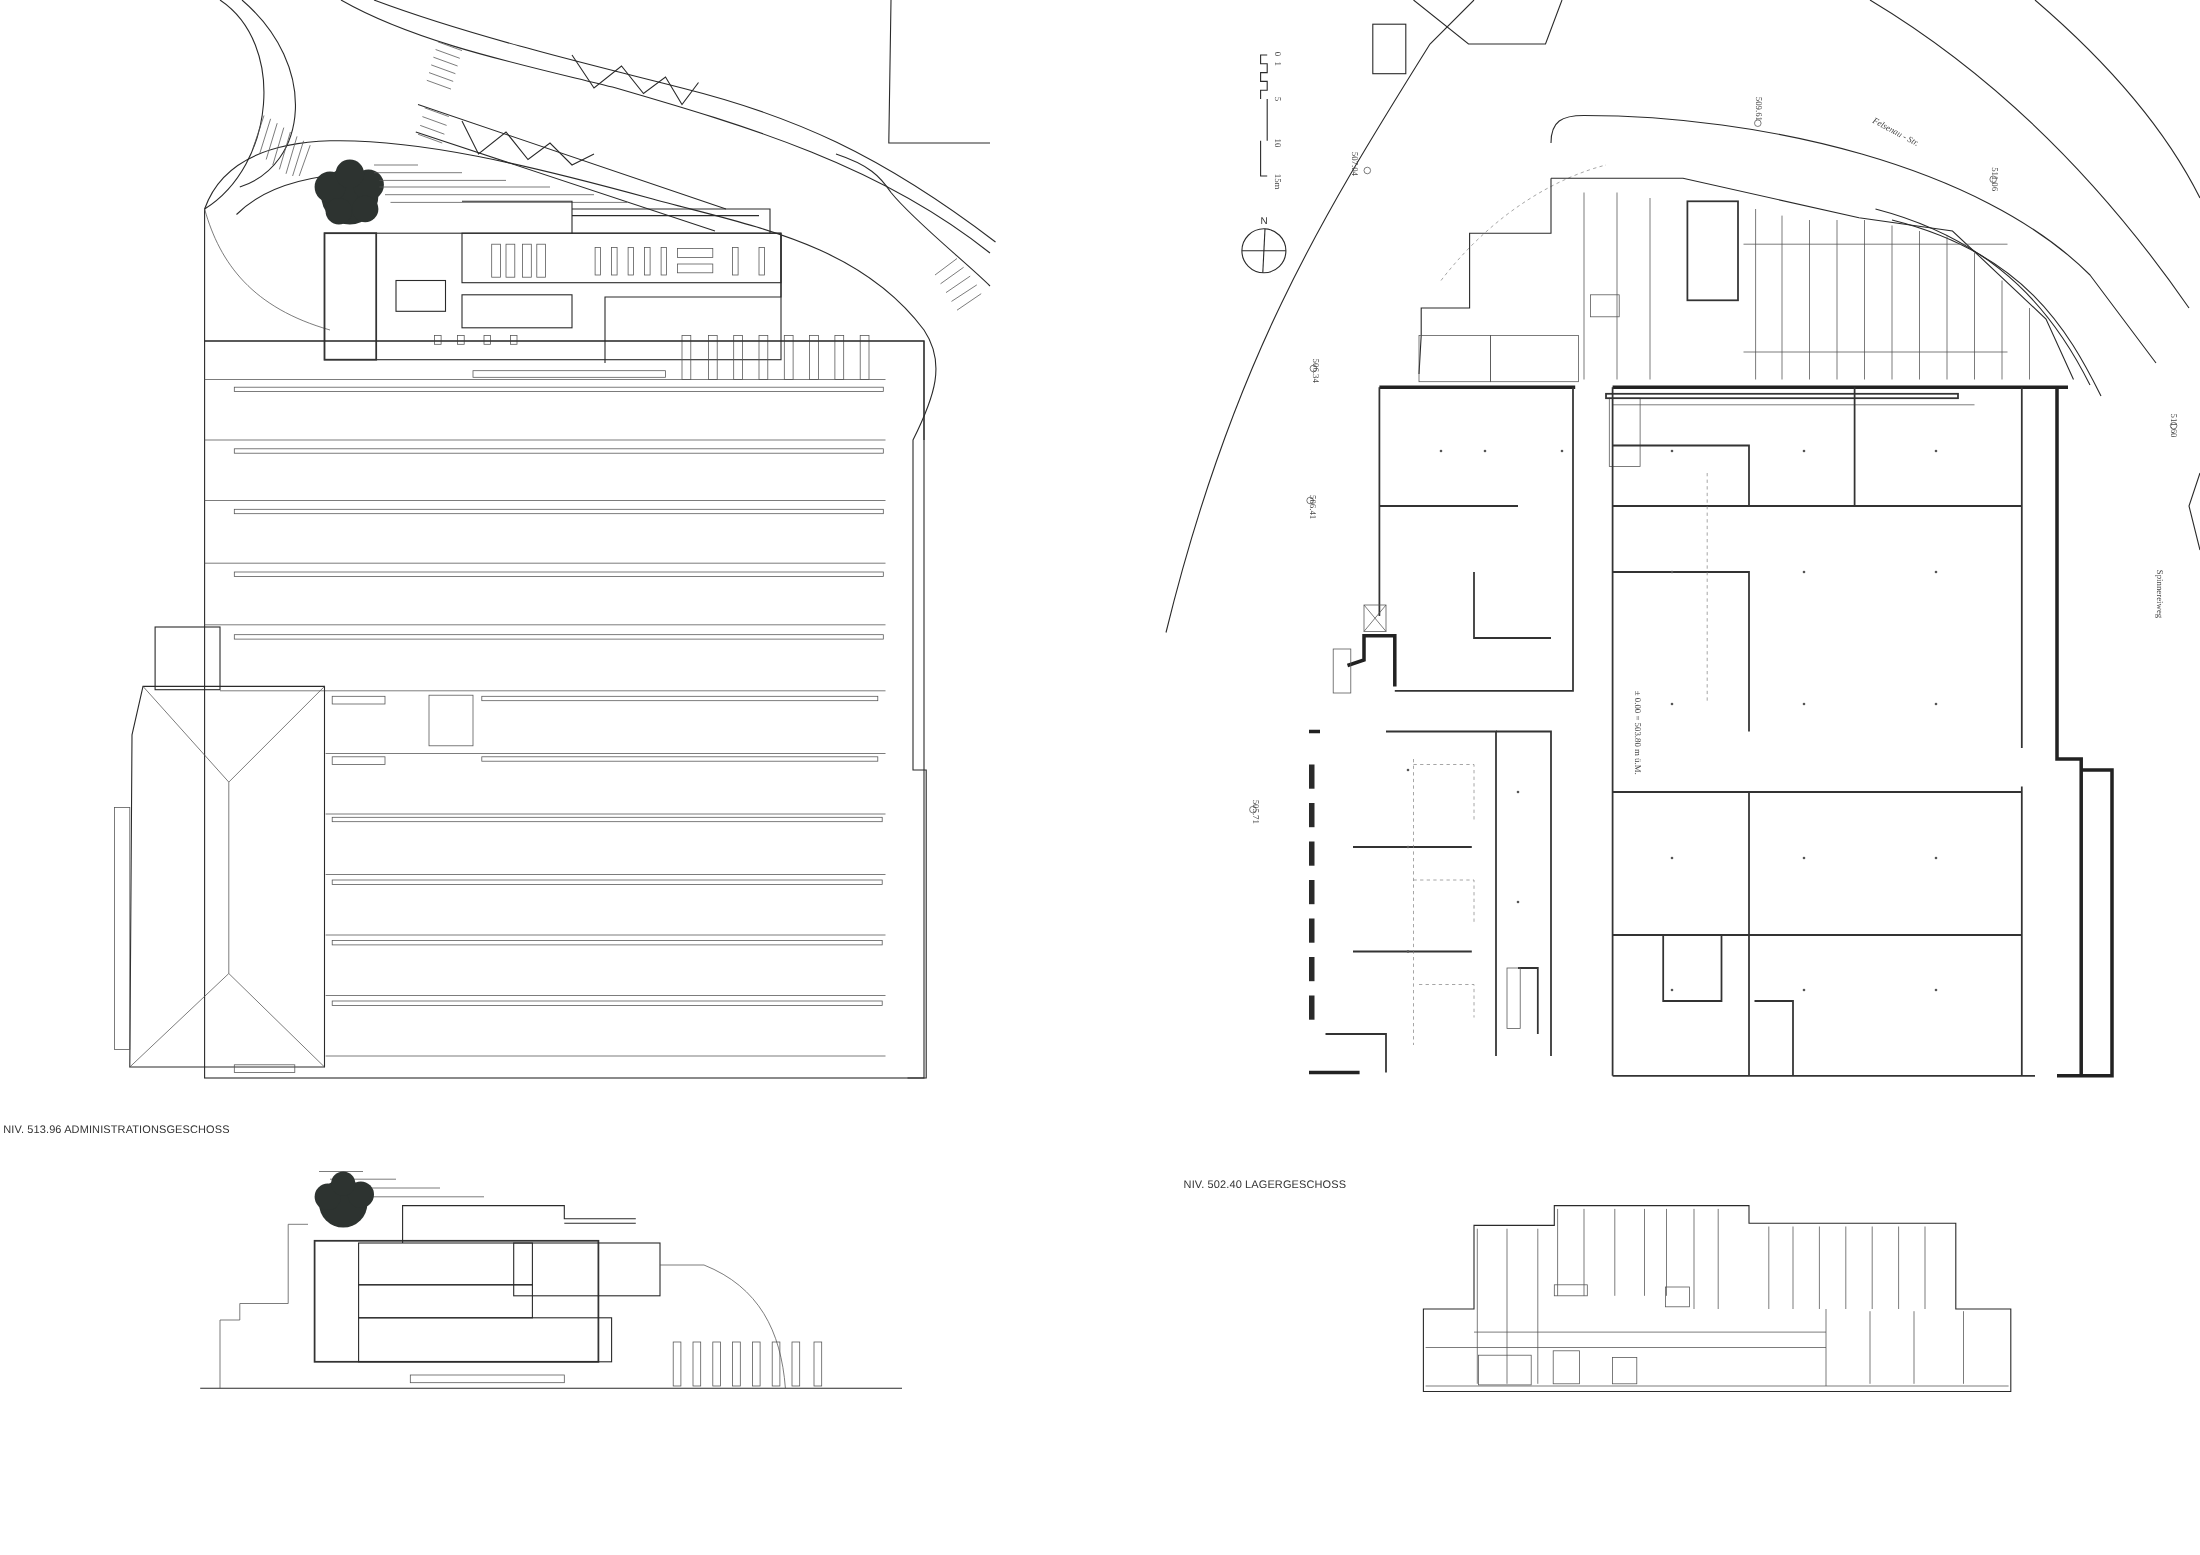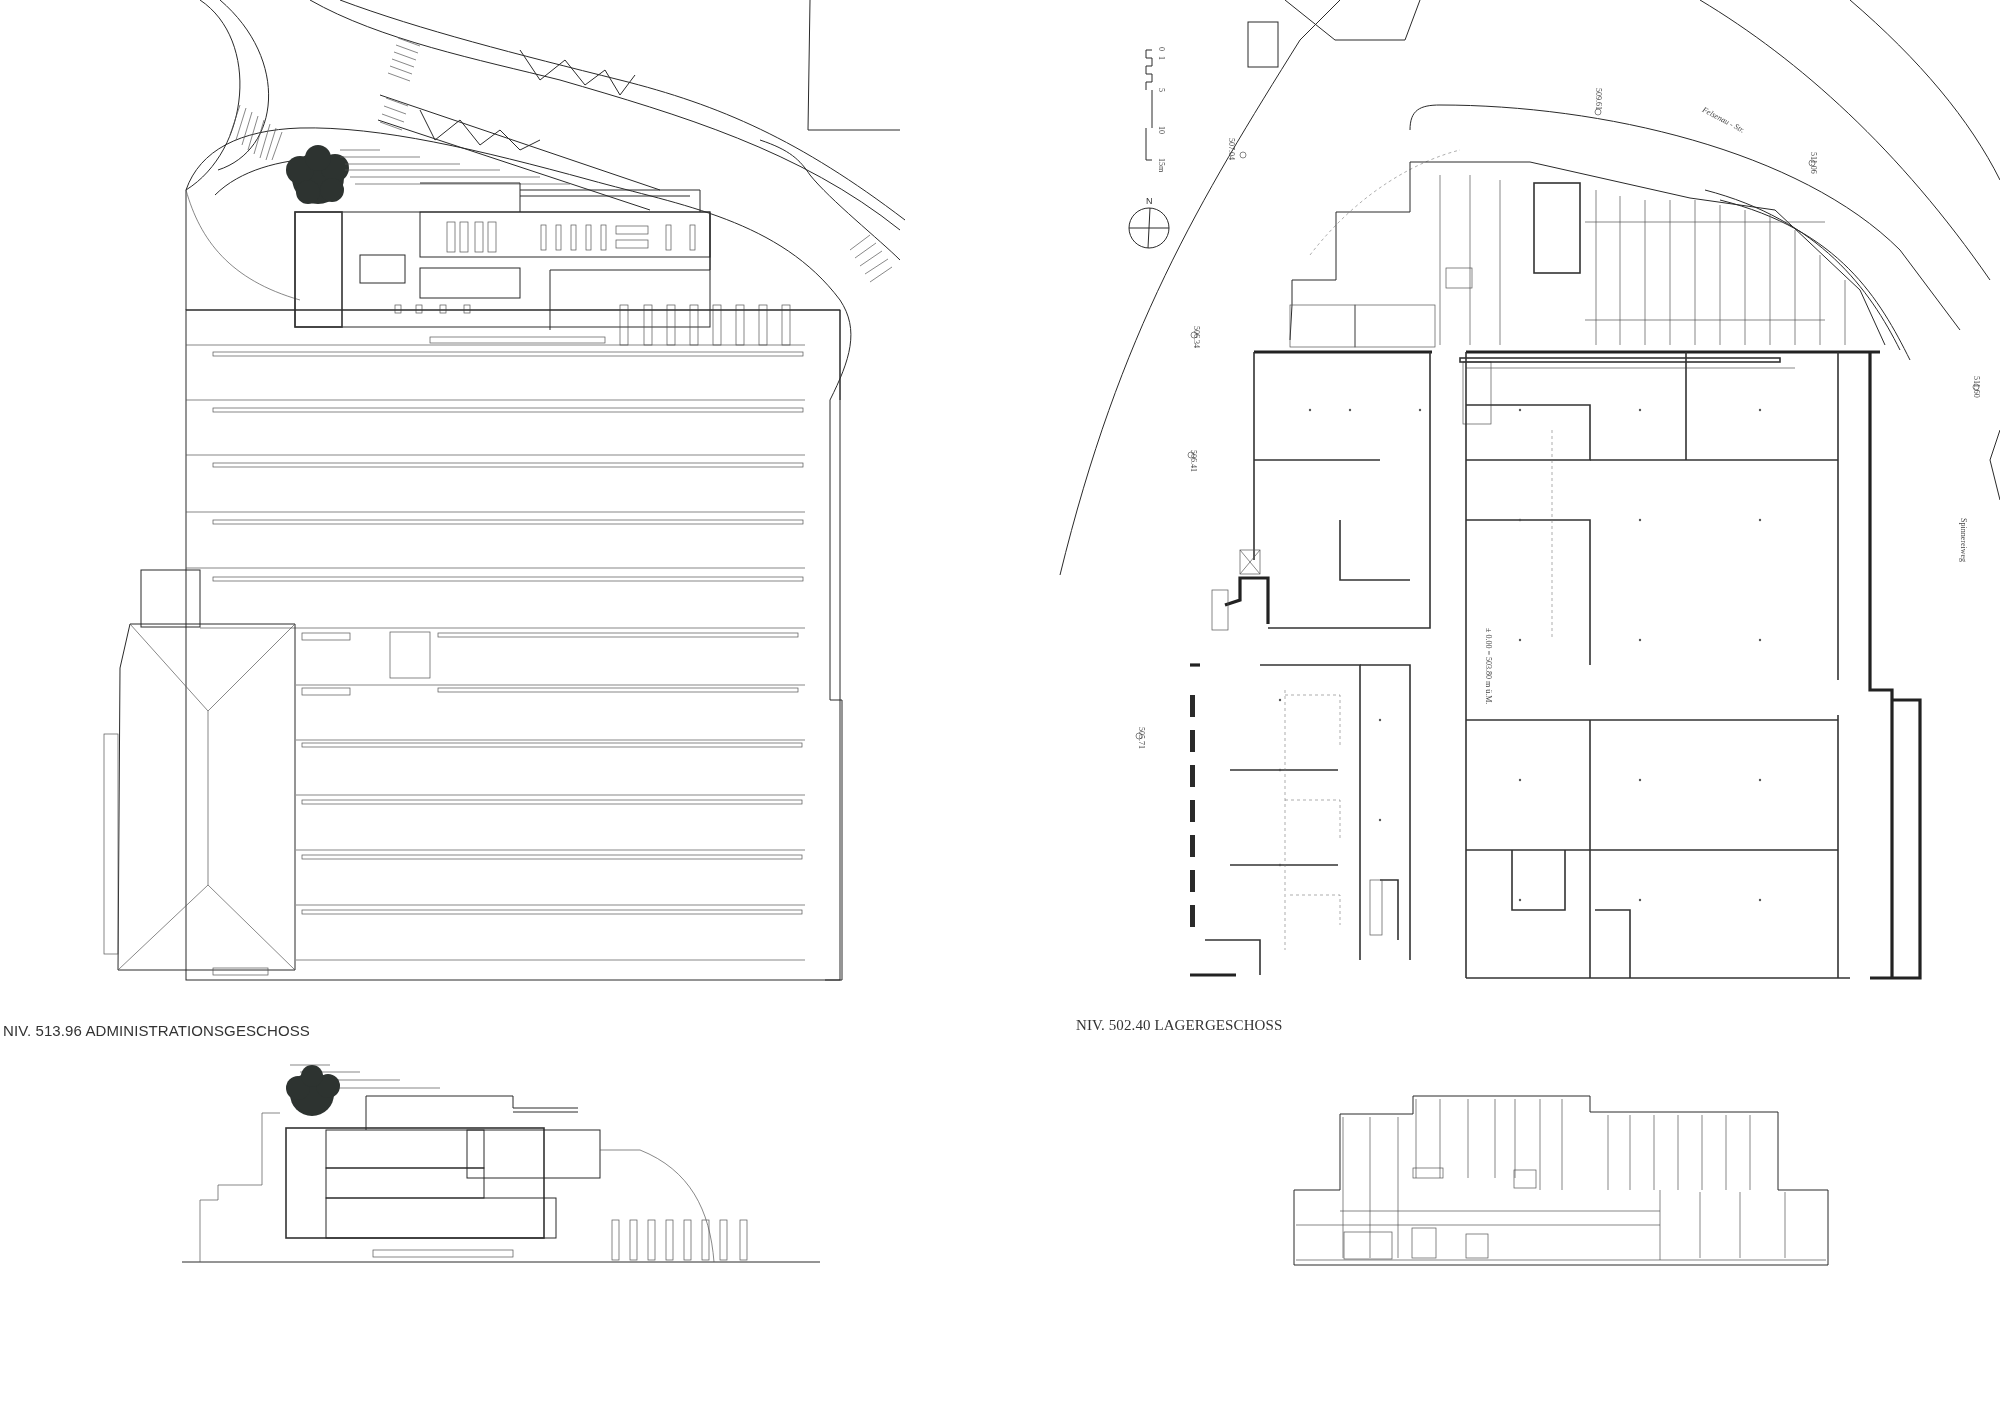--- a/index.html
+++ b/index.html
@@ -1,19 +1,19 @@
 <!DOCTYPE html>
 <html><head>
 <meta charset="utf-8">
 <style>
   html,body{margin:0;padding:0;background:#ffffff;}
   body{width:2000px;height:1414px;position:relative;overflow:hidden;font-family:"Liberation Sans",sans-serif;color:#333;}
   .sheet{position:absolute;left:0;top:0;width:2000px;height:1414px;}
   svg{position:absolute;left:0;top:0;}
-  .lbl{position:absolute;font-size:15px;color:#333;letter-spacing:0.1px;white-space:nowrap;font-family:"Liberation Sans",sans-serif;}
+  .lbl{position:absolute;font-size:10px;color:#333;letter-spacing:0.1px;white-space:nowrap;font-family:"Liberation Sans",sans-serif;}
   .rot{position:absolute;font-size:8px;color:#444;white-space:nowrap;transform-origin:left top;font-family:"Liberation Serif",serif;}
   .th{stroke:#2a2a2a;fill:none;stroke-width:1;}
   .tn{stroke:#555;fill:none;stroke-width:0.7;}
   .bd{stroke:#222;fill:none;stroke-width:3.2;}
   .md{stroke:#333;fill:none;stroke-width:1.6;}
   .ds{stroke:#777;fill:none;stroke-width:0.6;stroke-dasharray:3 3;}
 </style>
 </head>
 <body>
 
@@ -378,21 +378,21 @@
       <rect x="1413" y="1168" width="30" height="10"></rect>
       <rect x="1514" y="1170" width="22" height="18"></rect>
       <rect x="1344" y="1232" width="48" height="27"></rect>
       <rect x="1412" y="1228" width="24" height="30"></rect>
       <rect x="1466" y="1234" width="22" height="24"></rect>
     </g>
   </g>
 </svg>
 
 <div class="lbl" style="left:3px;top:1022px;">NIV. 513.96 ADMINISTRATIONSGESCHOSS</div>
-<div class="lbl" style="left:1076px;top:1017px;font-family:Liberation Serif, serif;">NIV. 502.40 LAGERGESCHOSS</div>
+<div class="lbl" style="left:1076px;top:1072px;">NIV. 502.40 LAGERGESCHOSS</div>
 
 <div class="rot" style="left:1493px;top:628px;transform:rotate(90deg);">± 0.00 = 503.80 m ü.M.</div>
 <div class="rot" style="left:1705px;top:105px;transform:rotate(28deg);font-style:italic;">Felsenau - Str.</div>
 <div class="rot" style="left:1968px;top:518px;transform:rotate(90deg);">Spinnereiweg</div>
 
 <div class="rot" style="left:1236px;top:138px;transform:rotate(90deg);">507.04</div>
 <div class="rot" style="left:1603px;top:88px;transform:rotate(90deg);">509.61</div>
 <div class="rot" style="left:1818px;top:152px;transform:rotate(90deg);">511.06</div>
 <div class="rot" style="left:1981px;top:376px;transform:rotate(90deg);">511.60</div>
 <div class="rot" style="left:1201px;top:326px;transform:rotate(90deg);">506.34</div>

